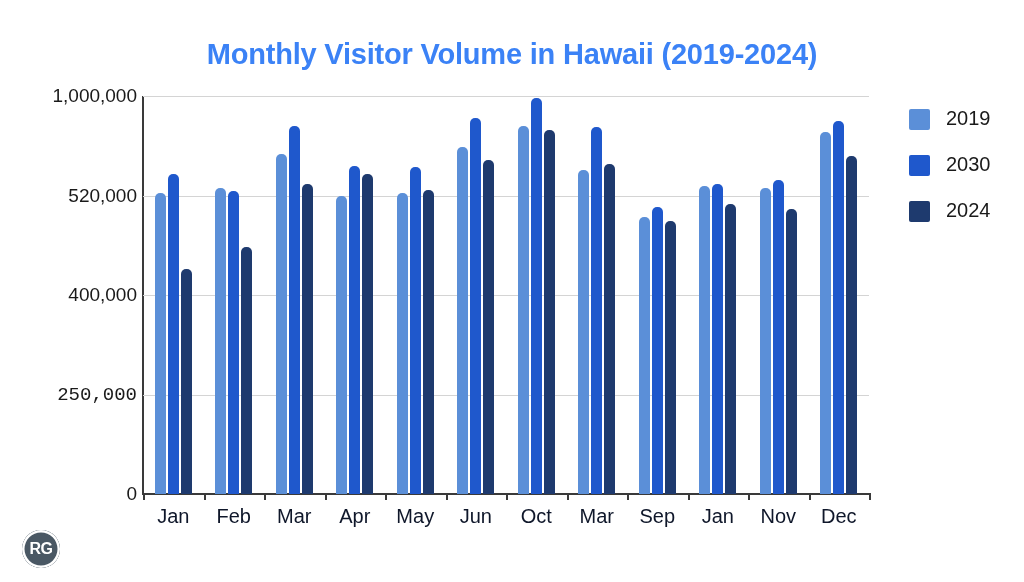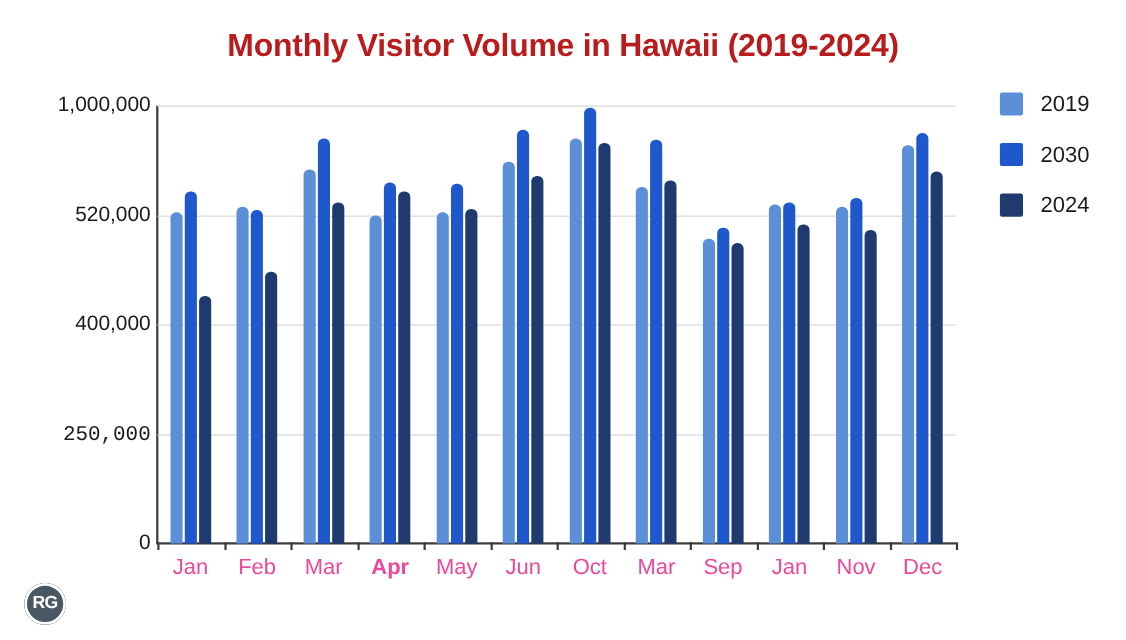--- a/index.html
+++ b/index.html
@@ -17,27 +17,27 @@
 
   #chart-root {
     position: absolute;
     inset: 0;
     background: #ffffff;
   }
 
   
   .chart-title {
     position: absolute;
-    top: 26px;
+    top: 38px;
     left: 0;
     width: 1024px;
     text-align: center;
     font-size: 29px;
     font-weight: bold;
-    color: #b91c1c;
+    color: #3b82f6;
     letter-spacing: -0.2px;
     font-family: "Liberation Sans", sans-serif;
   }
 
   
   .plot-wrap {
     position: absolute;
     left: 143px;
     top: 96px;
     width: 726px;
@@ -122,34 +122,34 @@
     width: 726px;
     height: 30px;
   }
   .xlabel {
     position: absolute;
     top: 0;
     width: 70px;
     margin-left: -35px;
     text-align: center;
     font-size: 20px;
-    color: #ec4899;
+    color: #0f172a;
     font-family: "Liberation Sans", sans-serif;
   }
 
   
   .legend {
     position: absolute;
     left: 897px;
     top: 84px;
     width: 120px;
   }
   .legend-row {
     display: flex;
-    align-items: flex-start;
+    align-items: flex-end;
     height: 46px;
     padding-left: 12px;
   }
   .legend-swatch {
     width: 21px;
     height: 21px;
     border-radius: 2px;
     flex: 0 0 auto;
   }
   .legend-swatch.y2019 { background: #5b8fd8; }
@@ -293,21 +293,21 @@
         </div>
         <div class="tick-x" style="left: 665.5px;"></div>
         <div class="tick-x" style="left: 726px;"></div>
       </div>
   </div>
 
   <div class="xlabels" id="xlabels">
       <div class="xlabel" style="left: 30.25px;">Jan</div>
       <div class="xlabel" style="left: 90.75px;">Feb</div>
       <div class="xlabel" style="left: 151.25px;">Mar</div>
-      <div class="xlabel" style="left: 211.75px; font-weight: bold;">Apr</div>
+      <div class="xlabel" style="left: 211.75px;">Apr</div>
       <div class="xlabel" style="left: 272.25px;">May</div>
       <div class="xlabel" style="left: 332.75px;">Jun</div>
       <div class="xlabel" style="left: 393.25px;">Oct</div>
       <div class="xlabel" style="left: 453.75px;">Mar</div>
       <div class="xlabel" style="left: 514.25px;">Sep</div>
       <div class="xlabel" style="left: 574.75px;">Jan</div>
       <div class="xlabel" style="left: 635.25px;">Nov</div>
       <div class="xlabel" style="left: 695.75px;">Dec</div>
     </div>
 

